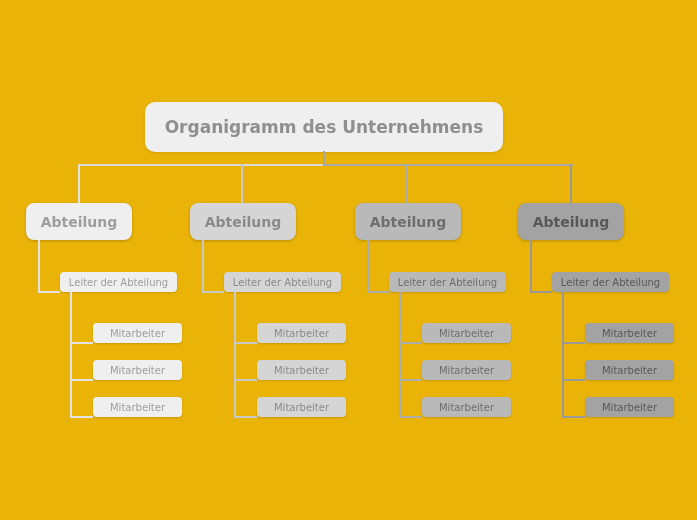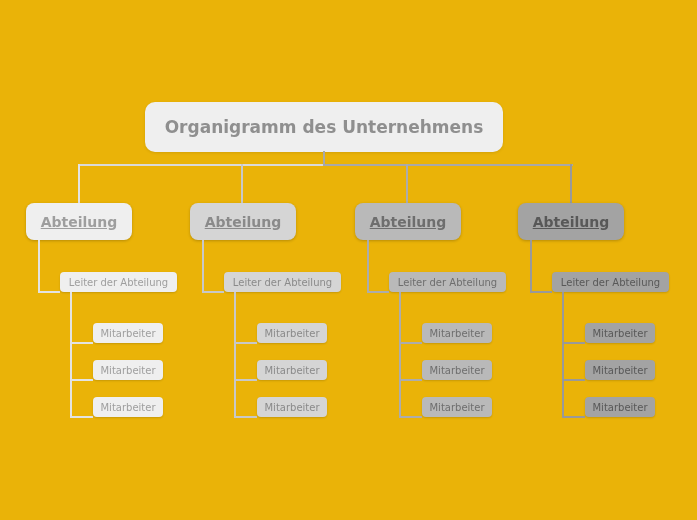--- a/index.html
+++ b/index.html
@@ -11,28 +11,27 @@
     position:absolute;display:flex;align-items:center;justify-content:center;
     box-sizing:border-box;white-space:nowrap;
   }
   .root-node{
     width:358px;height:50px;border-radius:10px;background:#efefef;color:#8f8f8f;
     font-weight:bold;font-size:17px;box-shadow:0 1px 3px rgba(0,0,0,0.10);
   }
   .dept-node{
     width:106px;height:37px;border-radius:8px;font-weight:bold;font-size:14px;
     box-shadow:0 1px 3px rgba(0,0,0,0.22);
-    text-decoration:underline;
   }
   .leader-node{
     width:117px;height:20px;border-radius:4px;font-size:10px;
     box-shadow:0 1px 2px rgba(0,0,0,0.15);
   }
   .emp-node{
-    width:70px;height:20px;border-radius:4px;font-size:10px;
+    width:89px;height:20px;border-radius:4px;font-size:10px;
     box-shadow:0 1px 2px rgba(0,0,0,0.15);
   }
   
   .c0{background:#efefef;color:#9e9e9e;}
   .c1{background:#d5d5d5;color:#8a8a8a;}
   .c2{background:#b9b9b9;color:#6e6e6e;}
   .c3{background:#a3a3a3;color:#585858;}
   .line{position:absolute;}
   .l0{background:#e3e3e3;}
   .l1{background:#c8c8c8;}

